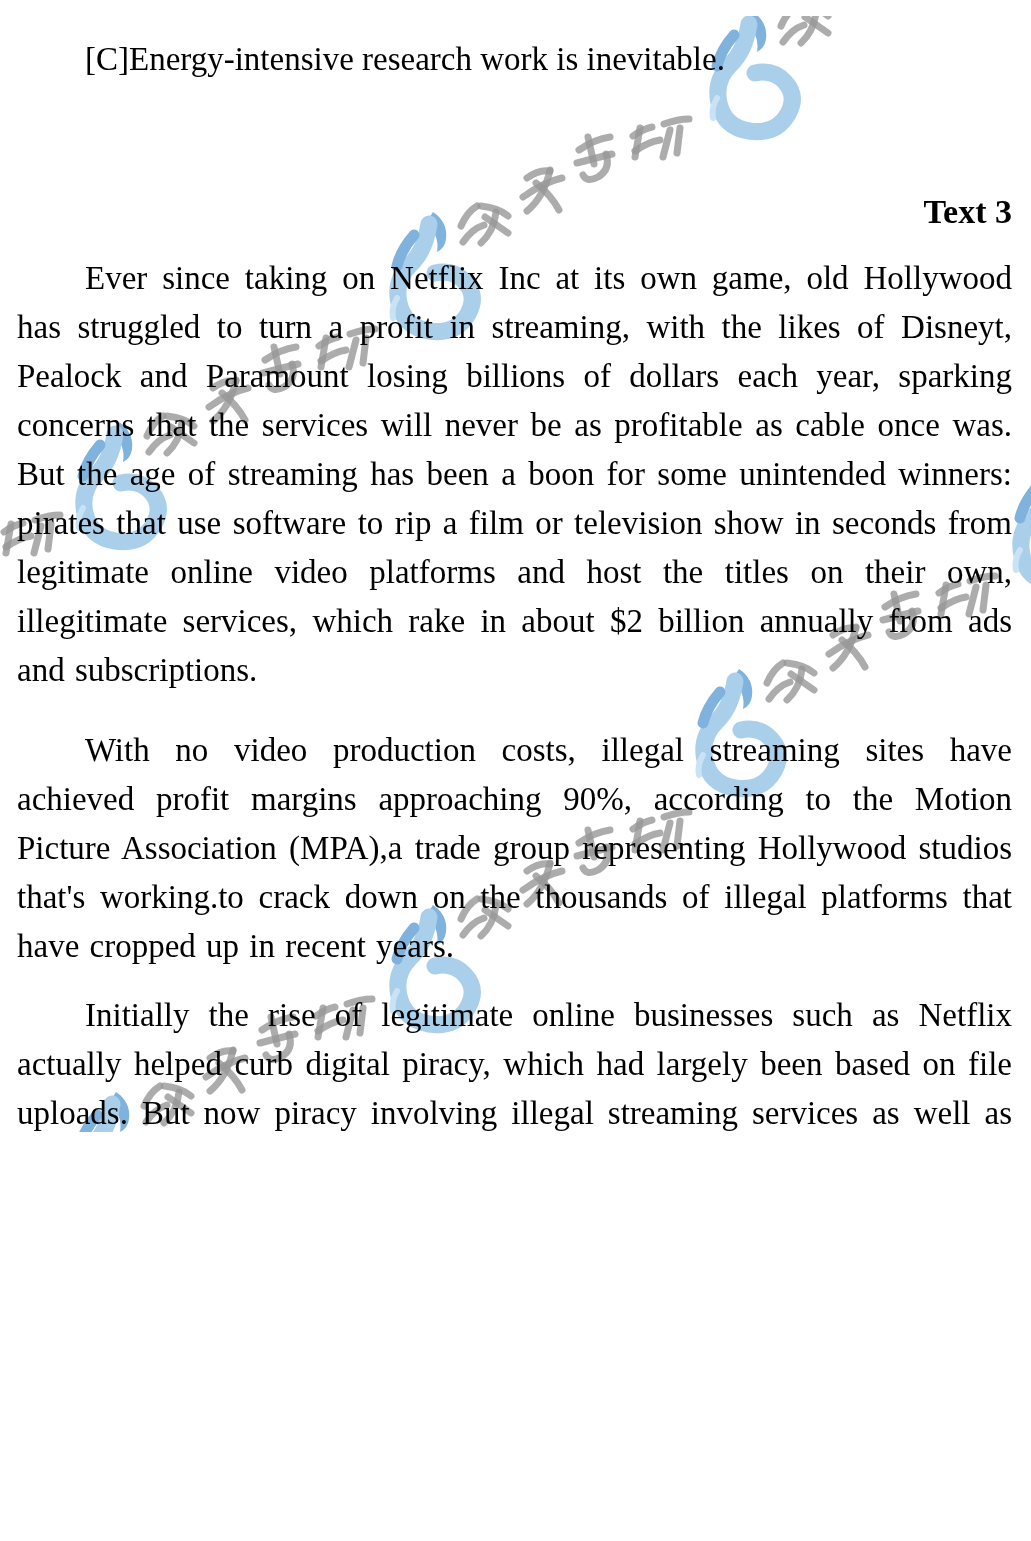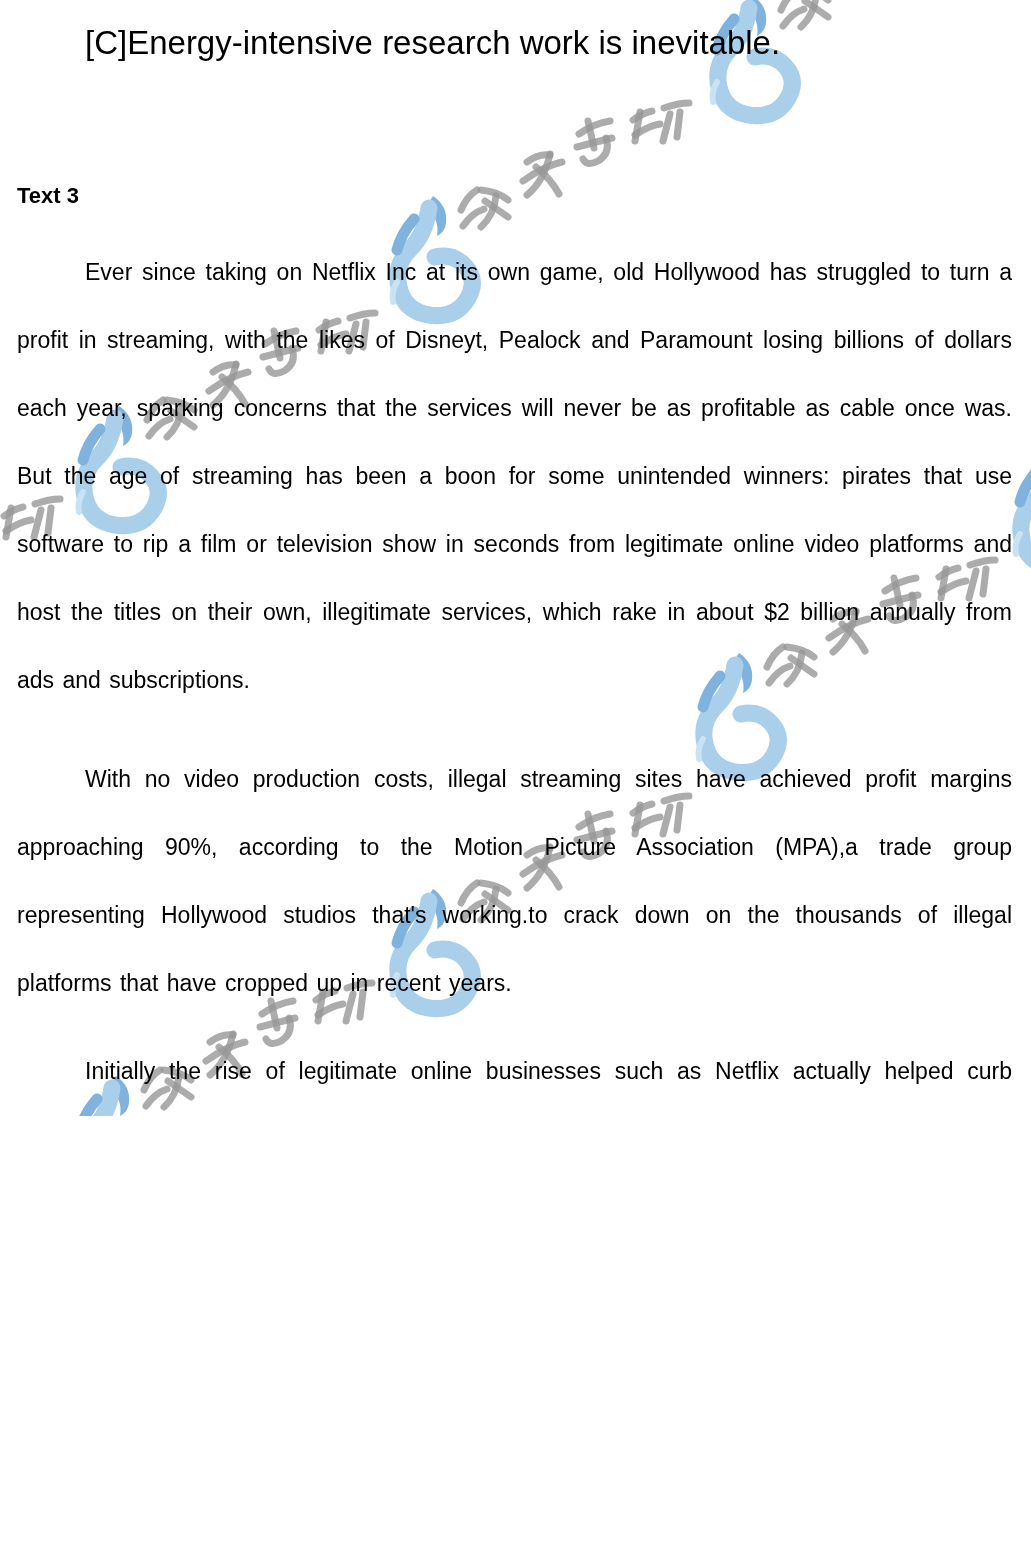--- a/index.html
+++ b/index.html
@@ -1,49 +1,49 @@
 <!DOCTYPE html>
 <html><head>
 <meta charset="utf-8">
 <style>
   html,body { margin:0; padding:0; background:#ffffff; }
   .page {
     position:relative;
     width:1031px; height:1116px;
-    margin:0 auto;
+    margin:16px auto;
     background:#ffffff;
     overflow:hidden;
-    font-family:Liberation Sans, sans-serif;
+    font-family:Liberation Serif, serif;
     color:#000000;
   }
   
   .wm-layer { position:absolute; inset:0; z-index:1; }
   svg.wm { position:absolute; width:330px; height:275px; overflow:visible; }
   
   .content {
     position:absolute; inset:0; z-index:2;
     padding:14px 19px 0 17px;
   }
   .option {
     font-size:33px;
     line-height:58px;
     margin:0;
     padding-left:68px;
     white-space:nowrap;
   }
   .heading {
-    font-size:22px;
+    font-size:34px;
     font-weight:bold;
-    text-align:left;
+    text-align:right;
     line-height:40px;
     margin:104px 0 0 0;
   }
   .para {
-    font-size:23px;
-    line-height:68px;
+    font-size:33px;
+    line-height:49px;
     text-align:justify;
     text-indent:68px;
     margin:22px 0 0 0;
     word-spacing:2px;
   }
   .para.p2 { margin-top:31px; }
   .para.p3 { margin-top:20px; }
 </style>
 </head>
 <body>

